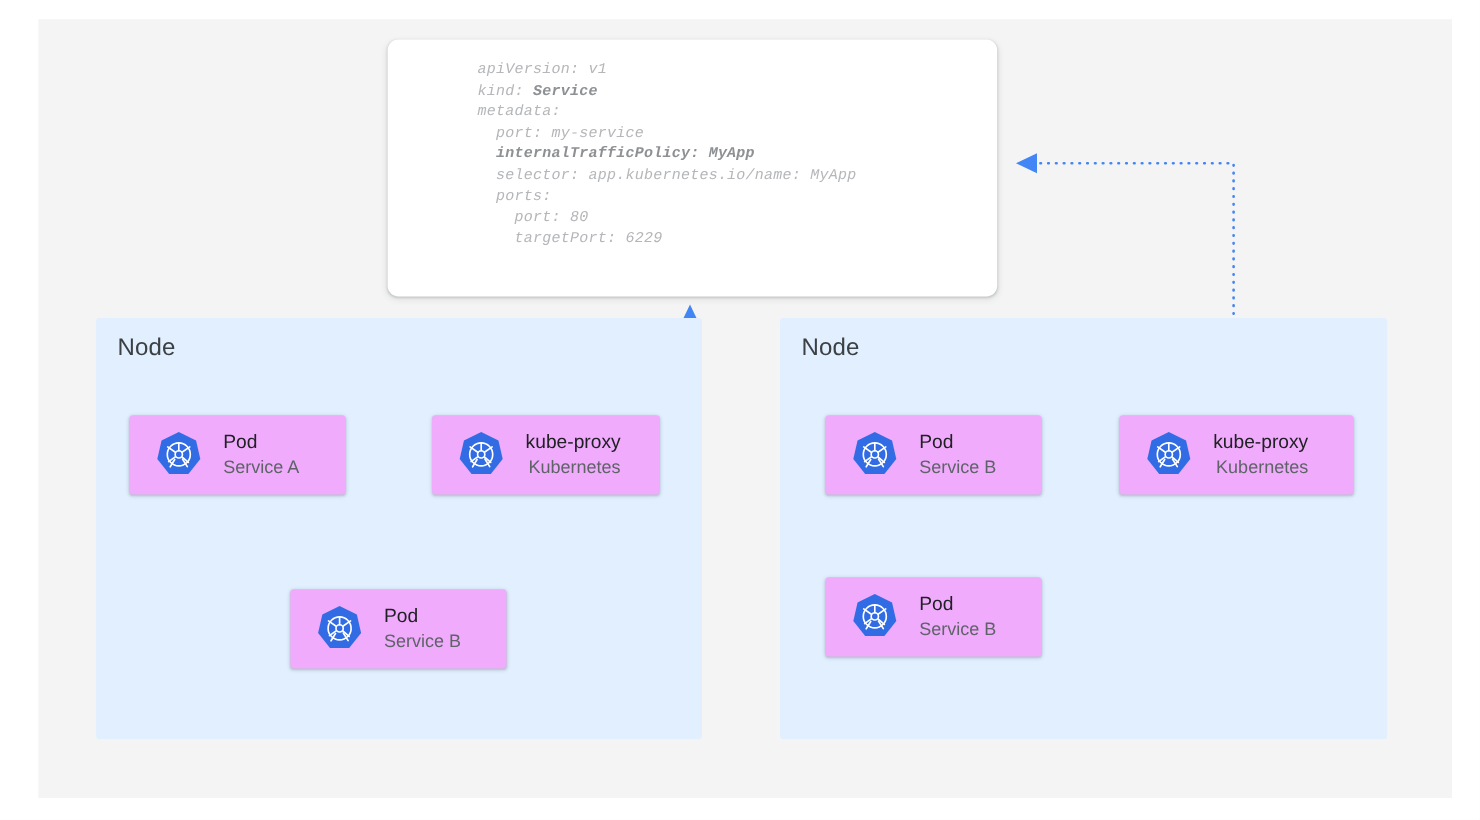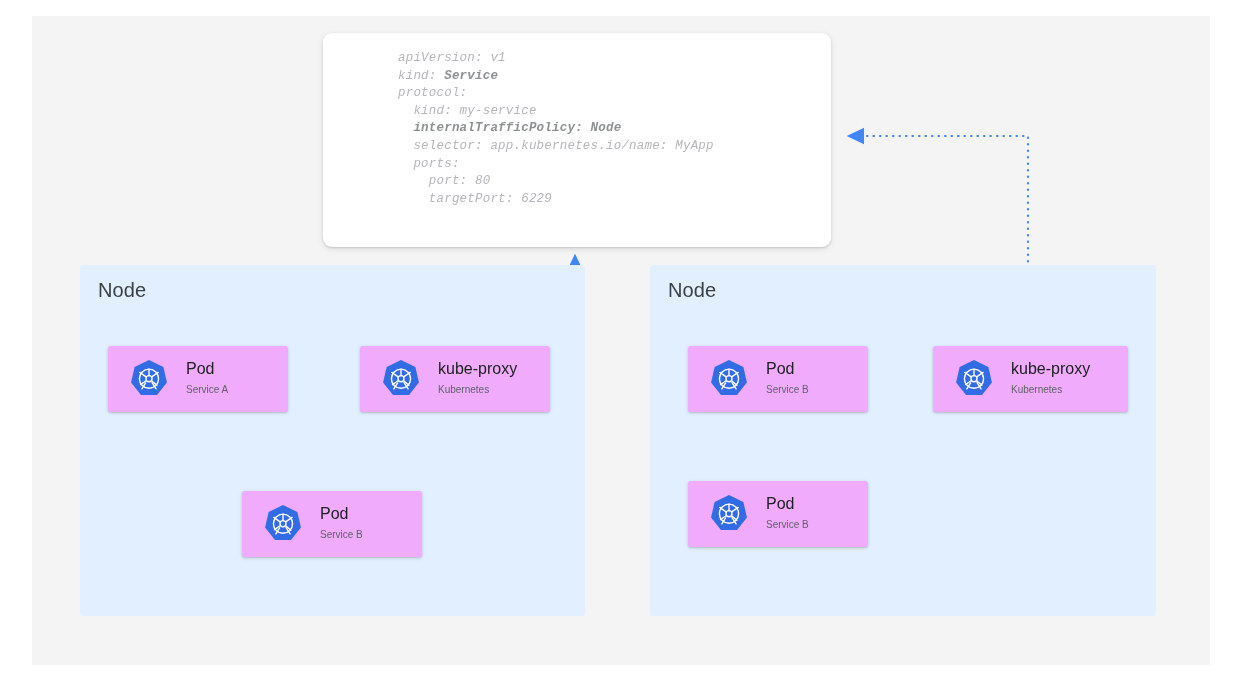--- a/index.html
+++ b/index.html
@@ -28,34 +28,34 @@
   }
 
   .card{
     position:absolute;background:#f0abfc;border-radius:3px;
     box-shadow:0 1px 2px rgba(60,64,67,.22),0 1px 4px rgba(60,64,67,.10);
     display:flex;align-items:center;
   }
   .card .logo{position:absolute;left:20px;top:50%;transform:translateY(-50%);width:42px;height:42px;}
   .card .txt{position:absolute;left:78px;top:50%;transform:translateY(-50%);}
   .card .t1{font-size:16px;color:#202124;line-height:21px;white-space:nowrap;}
-  .card .t2{font-size:10px;color:#5f6368;line-height:21px;white-space:nowrap;}
+  .card .t2{font-size:15px;color:#5f6368;line-height:21px;white-space:nowrap;text-align:right;}
 
   .edge{position:absolute;overflow:visible;}
   svg{display:block;overflow:visible;}
 </style>
 </head>
 <body>
 
 <div id="stage">
 
   <div class="canvas"></div>
 
   <div class="yaml-card">
-    <div class="yaml-text" id="yaml-text"><div>apiVersion: v1</div><div>kind: <b>Service</b></div><div>protocol:</div><div>  kind: my-service</div><div><b>  internalTrafficPolicy: Node</b></div><div>  selector: app.kubernetes.io/name: MyApp</div><div>  ports:</div><div>    port: 80</div><div>    targetPort: 6229</div></div>
+    <div class="yaml-text" id="yaml-text"><div>apiVersion: v1</div><div>kind: <b>Service</b></div><div>metadata:</div><div>  port: my-service</div><div><b>  internalTrafficPolicy: MyApp</b></div><div>  selector: app.kubernetes.io/name: MyApp</div><div>  ports:</div><div>    port: 80</div><div>    targetPort: 6229</div></div>
   </div>
 
   <svg class="edge" style="left:0;top:0;width:1233px;height:683px;">
     <defs>
       <marker id="arrowSolid" markerWidth="9" markerHeight="9" refX="7.4" refY="4.5" orient="auto">
         <path d="M0,0.7 L8,4.5 L0,8.3 z" fill="#4285f4"></path>
       </marker>
       <marker id="arrowDot" markerWidth="9" markerHeight="9" refX="7.4" refY="4.5" orient="auto">
         <path d="M0,0.7 L8,4.5 L0,8.3 z" fill="#4285f4"></path>
       </marker>

